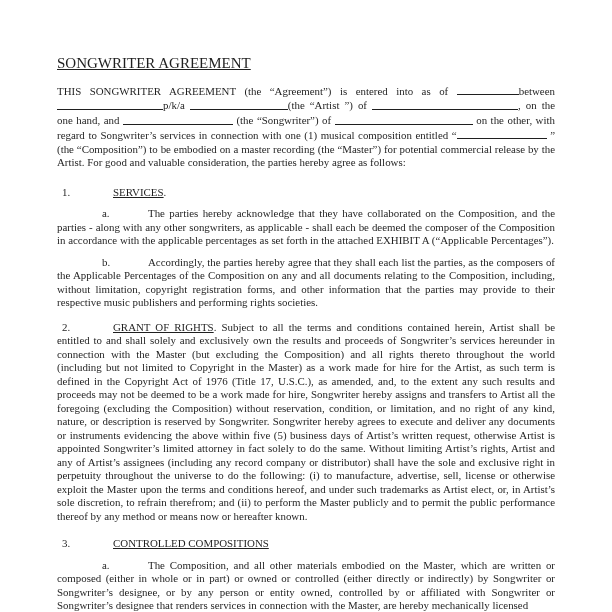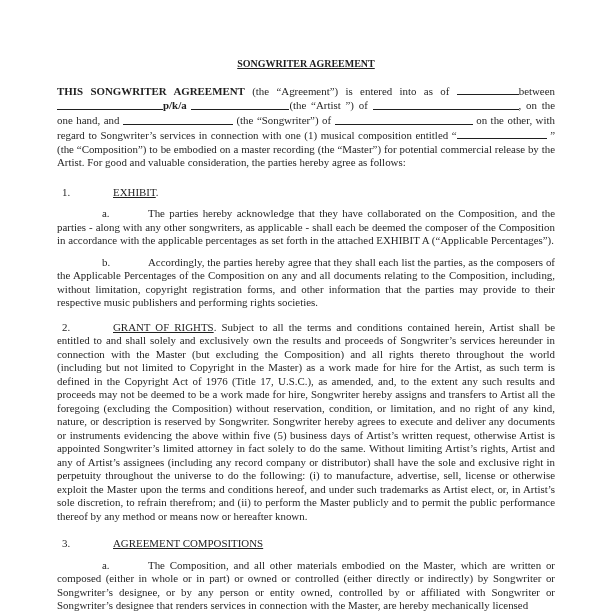--- a/index.html
+++ b/index.html
@@ -8,23 +8,22 @@
     height: 612px;
     background: #ffffff;
     overflow: hidden;
     color: #1f1f1f;
     font-family: "Liberation Serif", "DejaVu Serif", serif;
     font-size: 10.9px;
     line-height: 13.5px;
   }
   .page { padding: 57px 57px 0 57px; }
   .title {
-    text-align: center;
-    font-weight: 700;
-    font-size: 10px;
+    font-weight: 400;
+    font-size: 15px;
     margin: 0 0 13px 0;
   }
   .u { text-decoration: underline; }
   p { margin: 0; }
   .intro {
     text-align: justify;
     margin-bottom: 16px;
   }
   .sec-head { margin: 14px 0 8px 0; }
   .num {
@@ -47,36 +46,36 @@
     text-align: justify;
     margin-top: 11px;
     margin-bottom: 2px;
   }
   .blank {
     display: inline-block;
     height: 0.95em;
     border-bottom: 1.3px solid #1f1f1f;
     vertical-align: baseline;
   }
-  b { font-weight: 700; }
+  b { font-weight: 400; }
 </style>
 </head>
 <body>
 
 <div class="page">
 
   <div class="title"><span class="u">SONGWRITER AGREEMENT</span></div>
 
   <p class="intro"><b>THIS SONGWRITER AGREEMENT</b><span> (the “Agreement”) is entered into as of </span><span class="blank" style="width: 62px;"></span><span>between </span><span class="blank" style="width: 106px;"></span><b>p/k/a</b><span> </span><span class="blank" style="width: 98px;"></span><span>(the “Artist ”) of </span><span class="blank" style="width: 146px;"></span><span>, on the one hand, and </span><span class="blank" style="width: 110px;"></span><span> (the “Songwriter”) of </span><span class="blank" style="width: 138px;"></span><span> on the other, with regard to Songwriter’s services in connection with one (1) musical composition entitled “</span><span class="blank" style="width: 90px;"></span><span> ” (the “Composition”) to be embodied on a master recording (the “Master”) for potential commercial release by the Artist. For good and valuable consideration, the parties hereby agree as follows:</span></p>
 
-  <div class="sec-head"><span class="num">1.</span><span class="u">EXHIBIT</span><span>.</span></div>
+  <div class="sec-head"><span class="num">1.</span><span class="u">SERVICES</span><span>.</span></div>
 
   <p class="para"><span class="plabel">a.</span><span>The parties hereby acknowledge that they have collaborated on the Composition, and the parties - along with any other songwriters, as applicable - shall each be deemed the composer of the Composition in accordance with the applicable percentages as set forth in the attached EXHIBIT A (“Applicable Percentages”).</span></p>
 
   <p class="para"><span class="plabel">b.</span><span>Accordingly, the parties hereby agree that they shall each list the parties, as the composers of the Applicable Percentages of the Composition on any and all documents relating to the Composition, including, without limitation, copyright registration forms, and other information that the parties may provide to their respective music publishers and performing rights societies.</span></p>
 
   <p class="body-para"><span class="num">2.</span><span class="u">GRANT OF RIGHTS</span><span>. </span><span>Subject to all the terms and conditions contained herein, Artist shall be entitled to and shall solely and exclusively own the results and proceeds of Songwriter’s services hereunder in connection with the Master (but excluding the Composition) and all rights thereto throughout the world (including but not limited to Copyright in the Master) as a work made for hire for the Artist, as such term is defined in the Copyright Act of 1976 (Title 17, U.S.C.), as amended, and, to the extent any such results and proceeds may not be deemed to be a work made for hire, Songwriter hereby assigns and transfers to Artist all the foregoing (excluding the Composition) without reservation, condition, or limitation, and no right of any kind, nature, or description is reserved by Songwriter. Songwriter hereby agrees to execute and deliver any documents or instruments evidencing the above within five (5) business days of Artist’s written request, otherwise Artist is appointed Songwriter’s limited attorney in fact solely to do the same. Without limiting Artist’s rights, Artist and any of Artist’s assignees (including any record company or distributor) shall have the sole and exclusive right in perpetuity throughout the universe to do the following: (i) to manufacture, advertise, sell, license or otherwise exploit the Master upon the terms and conditions hereof, and under such trademarks as Artist elect, or, in Artist’s sole discretion, to refrain therefrom; and (ii) to perform the Master publicly and to permit the public performance thereof by any method or means now or hereafter known.</span></p>
 
-  <div class="sec-head"><span class="num">3.</span><span class="u">AGREEMENT COMPOSITIONS</span><span></span></div>
+  <div class="sec-head"><span class="num">3.</span><span class="u">CONTROLLED COMPOSITIONS</span><span></span></div>
 
   <p class="para"><span class="plabel">a.</span><span>The Composition, and all other materials embodied on the Master, which are written or composed (either in whole or in part) or owned or controlled (either directly or indirectly) by Songwriter or Songwriter’s designee, or by any person or entity owned, controlled by or affiliated with Songwriter or Songwriter’s designee that renders services in connection with the Master, are hereby mechanically licensed</span></p>
 
 </div>
 
 </body></html>

